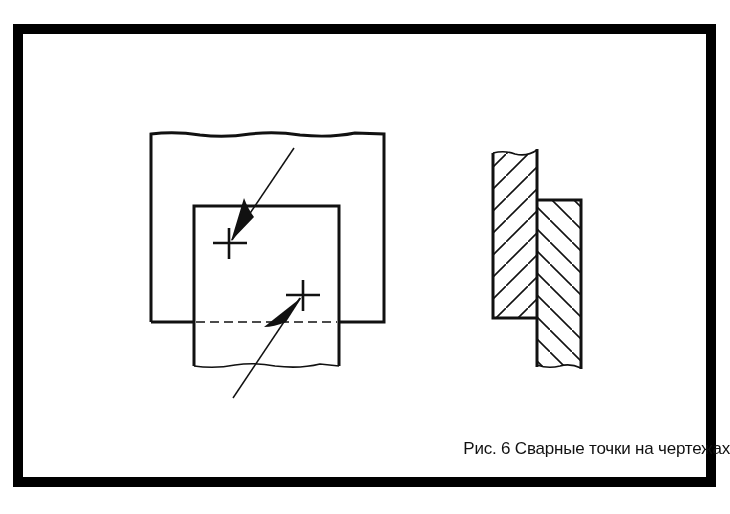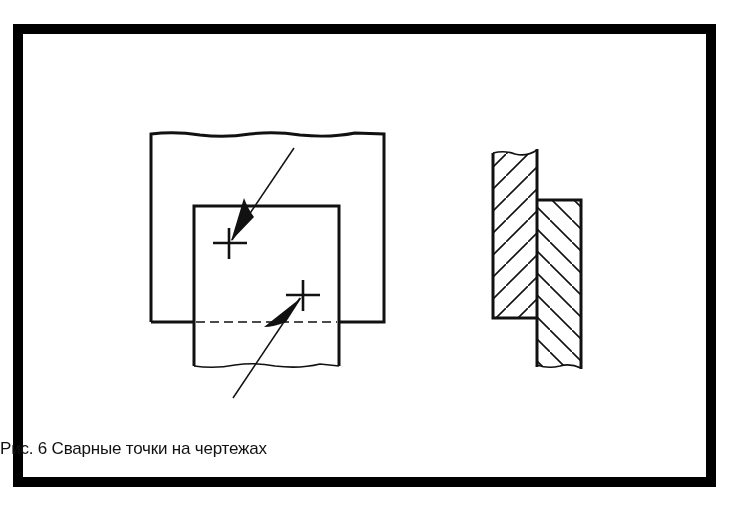--- a/index.html
+++ b/index.html
@@ -2,21 +2,21 @@
 <html><head>
   <meta charset="utf-8">
   <style>
     html, body { margin: 0; padding: 0; background: #ffffff; }
     body { width: 730px; height: 514px; position: relative; overflow: hidden; }
     #canvas { position: absolute; left: 0; top: 0; }
     .caption {
       position: absolute;
       left: 0; width: 730px;
       top: 439px;
-      text-align: left;
+      text-align: right;
       font-family: "Liberation Sans", sans-serif;
       font-size: 17px;
       color: #111111;
       letter-spacing: -0.2px;
     }
   </style>
 </head>
 <body>
 
 <svg id="canvas" width="730" height="514" viewBox="0 0 730 514" xmlns="http://www.w3.org/2000/svg">

